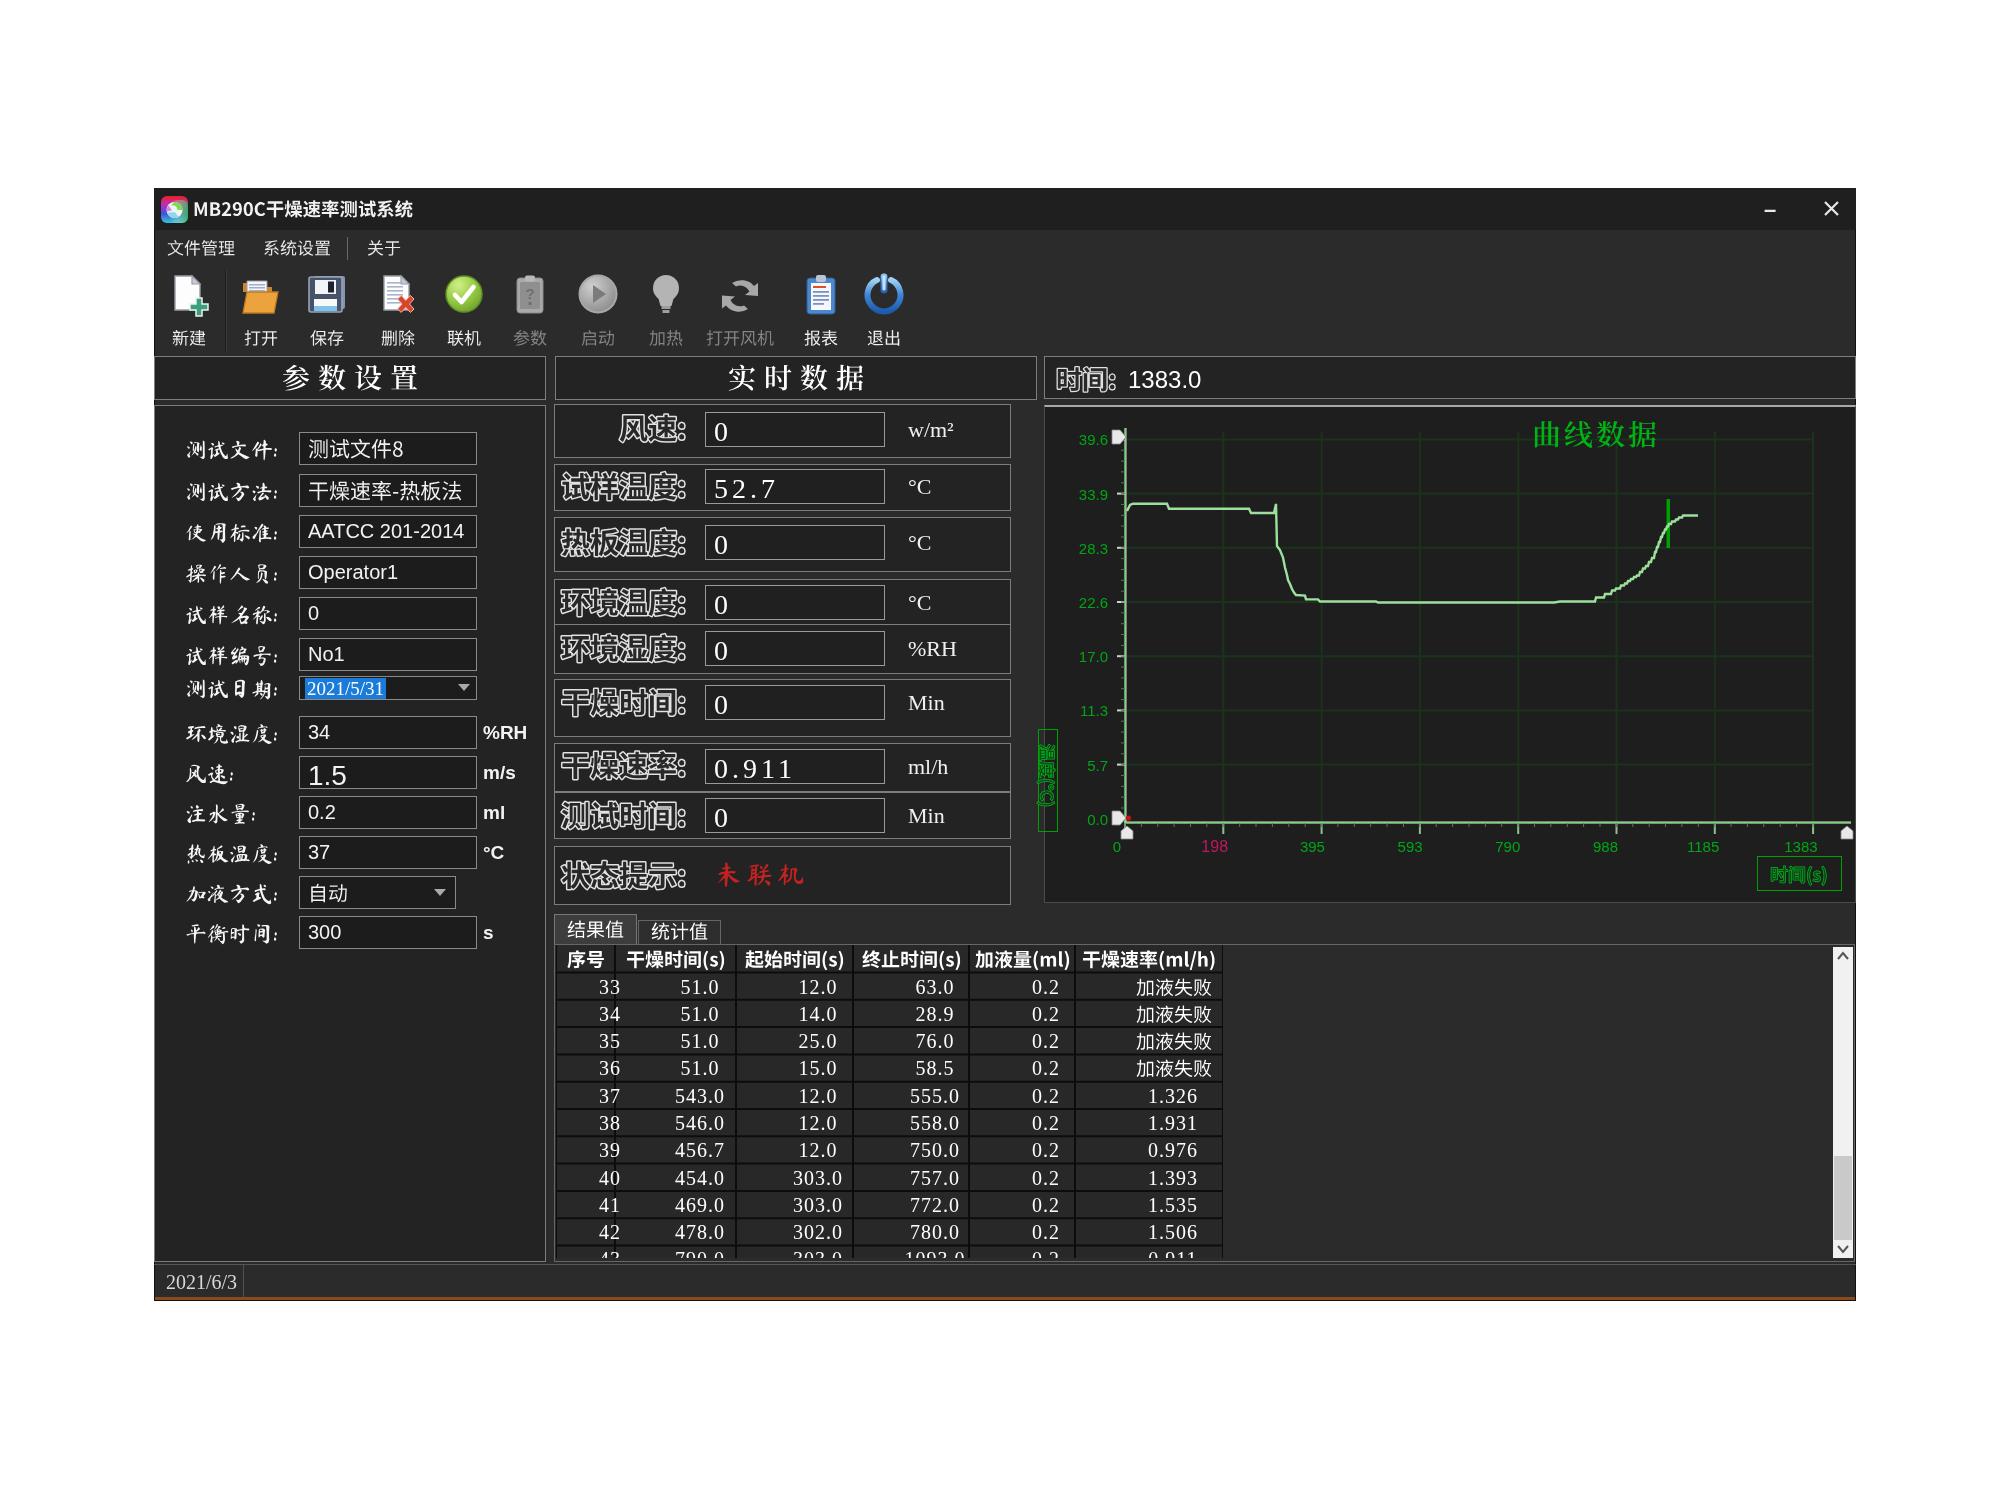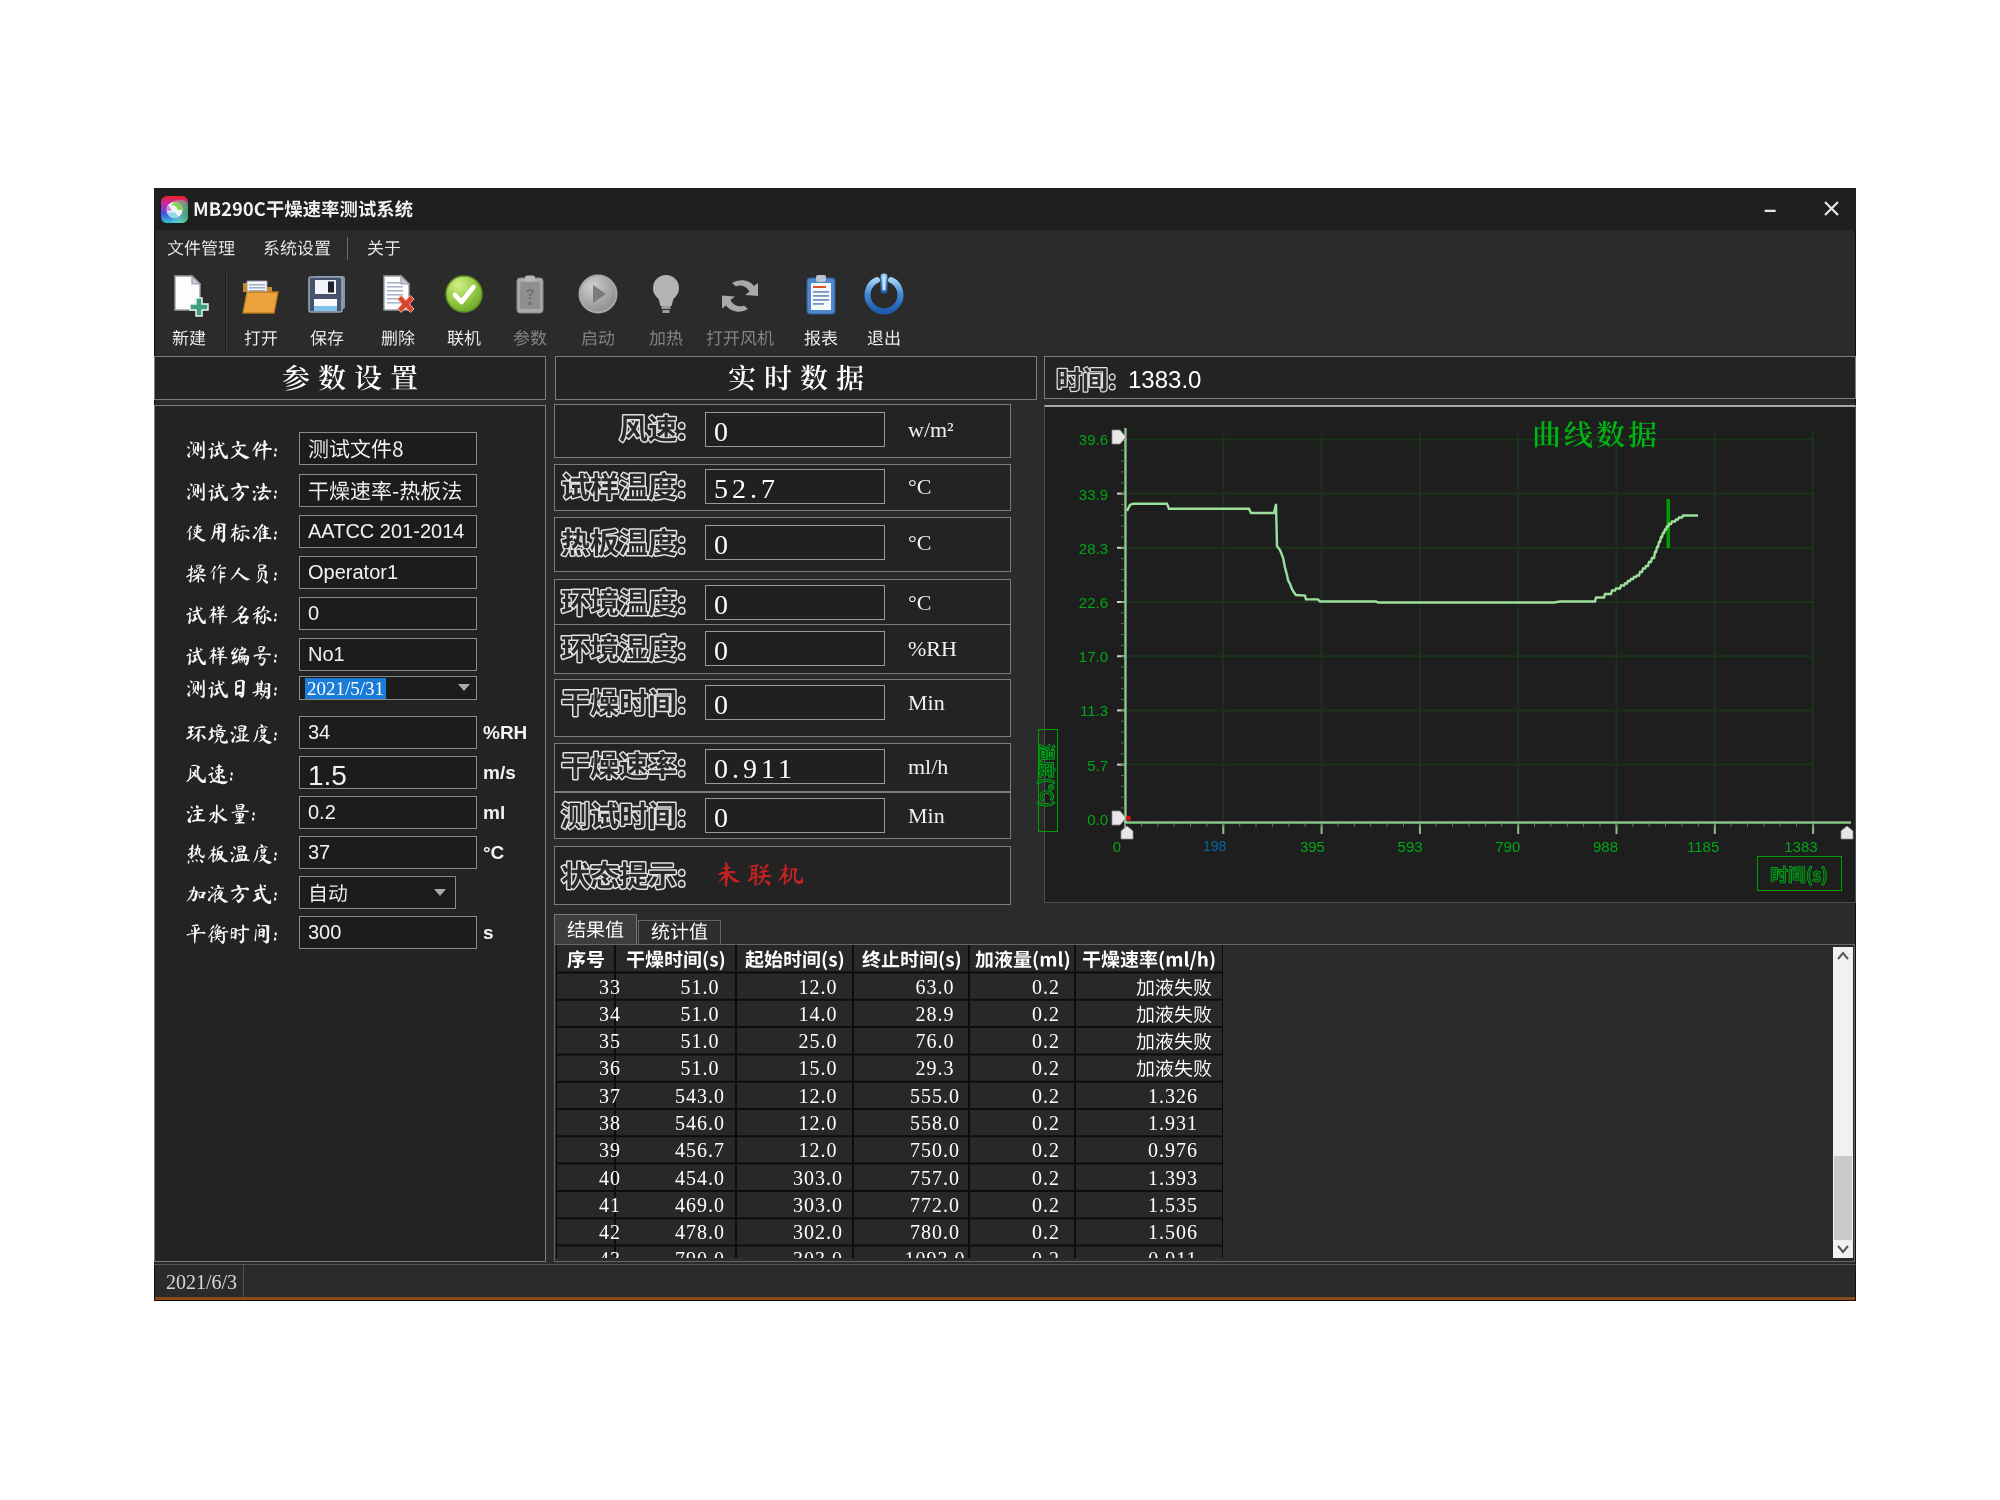--- a/index.html
+++ b/index.html
@@ -836,21 +836,21 @@
   </svg>
 <div style="position:absolute;left:0px;top:0px;left:1108px;top:432.4px;position:absolute;color:#00a616;font-size:15px;text-align:right;width:0;direction:rtl;">39.6</div>
 <div style="position:absolute;left:0px;top:0px;left:1108px;top:486.6px;position:absolute;color:#00a616;font-size:15px;text-align:right;width:0;direction:rtl;">33.9</div>
 <div style="position:absolute;left:0px;top:0px;left:1108px;top:540.8px;position:absolute;color:#00a616;font-size:15px;text-align:right;width:0;direction:rtl;">28.3</div>
 <div style="position:absolute;left:0px;top:0px;left:1108px;top:595.0px;position:absolute;color:#00a616;font-size:15px;text-align:right;width:0;direction:rtl;">22.6</div>
 <div style="position:absolute;left:0px;top:0px;left:1108px;top:649.2px;position:absolute;color:#00a616;font-size:15px;text-align:right;width:0;direction:rtl;">17.0</div>
 <div style="position:absolute;left:0px;top:0px;left:1108px;top:703.4px;position:absolute;color:#00a616;font-size:15px;text-align:right;width:0;direction:rtl;">11.3</div>
 <div style="position:absolute;left:0px;top:0px;left:1108px;top:757.6px;position:absolute;color:#00a616;font-size:15px;text-align:right;width:0;direction:rtl;">5.7</div>
 <div style="position:absolute;left:0px;top:0px;left:1108px;top:811.8px;position:absolute;color:#00a616;font-size:15px;text-align:right;width:0;direction:rtl;">0.0</div>
 <div style="position:absolute;left:0px;top:0px;left:1077.0px;top:839px;position:absolute;width:80px;text-align:center;color:#00a616;font-size:15px;">0</div>
-<div style="position:absolute;left:0px;top:0px;left:1174.7px;top:839px;position:absolute;width:80px;text-align:center;color:#0369a1;font-size:14px;">198</div>
+<div style="position:absolute;left:0px;top:0px;left:1174.7px;top:839px;position:absolute;width:80px;text-align:center;color:#be185d;font-size:16px;">198</div>
 <div style="position:absolute;left:0px;top:0px;left:1272.4px;top:839px;position:absolute;width:80px;text-align:center;color:#00a616;font-size:15px;">395</div>
 <div style="position:absolute;left:0px;top:0px;left:1370.1px;top:839px;position:absolute;width:80px;text-align:center;color:#00a616;font-size:15px;">593</div>
 <div style="position:absolute;left:0px;top:0px;left:1467.8px;top:839px;position:absolute;width:80px;text-align:center;color:#00a616;font-size:15px;">790</div>
 <div style="position:absolute;left:0px;top:0px;left:1565.5px;top:839px;position:absolute;width:80px;text-align:center;color:#00a616;font-size:15px;">988</div>
 <div style="position:absolute;left:0px;top:0px;left:1663.2px;top:839px;position:absolute;width:80px;text-align:center;color:#00a616;font-size:15px;">1185</div>
 <div style="position:absolute;left:0px;top:0px;left:1760.9px;top:839px;position:absolute;width:80px;text-align:center;color:#00a616;font-size:15px;">1383</div>
 <svg style="position:absolute;left:1518.0px;top:413.7px;overflow:visible;" width="154" height="44">
     <g transform="translate(14,31.3) scale(0.2900,-0.2900)" fill="#00b414">
       <use href="#gct" x="0"></use>
       <use href="#gcu" x="110"></use>
@@ -1020,21 +1020,21 @@
       <g transform="translate(10,20.5) scale(0.1900,-0.1900)" fill="#fff">
         <use href="#gM" x="0"></use>
         <use href="#gcX" x="100"></use>
         <use href="#gcY" x="200"></use>
         <use href="#gcZ" x="300"></use>
       </g>
     </svg>
     <div style="position:absolute;top:85px;color:#fff;font-size:20px;font-family:&quot;Liberation Serif&quot;,serif;letter-spacing:1px;text-align:center;left:-30px;width:120px;">36</div>
     <div style="position:absolute;top:85px;color:#fff;font-size:20px;font-family:&quot;Liberation Serif&quot;,serif;letter-spacing:1px;text-align:center;left:60px;width:120px;">51.0</div>
     <div style="position:absolute;top:85px;color:#fff;font-size:20px;font-family:&quot;Liberation Serif&quot;,serif;letter-spacing:1px;text-align:center;left:178px;width:120px;">15.0</div>
-    <div style="position:absolute;top:85px;color:#fff;font-size:20px;font-family:&quot;Liberation Serif&quot;,serif;letter-spacing:1px;text-align:center;left:295px;width:120px;">29.3</div>
+    <div style="position:absolute;top:85px;color:#fff;font-size:20px;font-family:&quot;Liberation Serif&quot;,serif;letter-spacing:1px;text-align:center;left:295px;width:120px;">58.5</div>
     <div style="position:absolute;top:85px;color:#fff;font-size:20px;font-family:&quot;Liberation Serif&quot;,serif;letter-spacing:1px;text-align:center;left:406px;width:120px;">0.2</div>
     <svg style="position:absolute;left:545.5px;top:81.5px;overflow:visible;" width="95" height="28">
       <g transform="translate(10,20.5) scale(0.1900,-0.1900)" fill="#fff">
         <use href="#gM" x="0"></use>
         <use href="#gcX" x="100"></use>
         <use href="#gcY" x="200"></use>
         <use href="#gcZ" x="300"></use>
       </g>
     </svg>
     <div style="position:absolute;top:113px;color:#fff;font-size:20px;font-family:&quot;Liberation Serif&quot;,serif;letter-spacing:1px;text-align:center;left:-30px;width:120px;">37</div>

